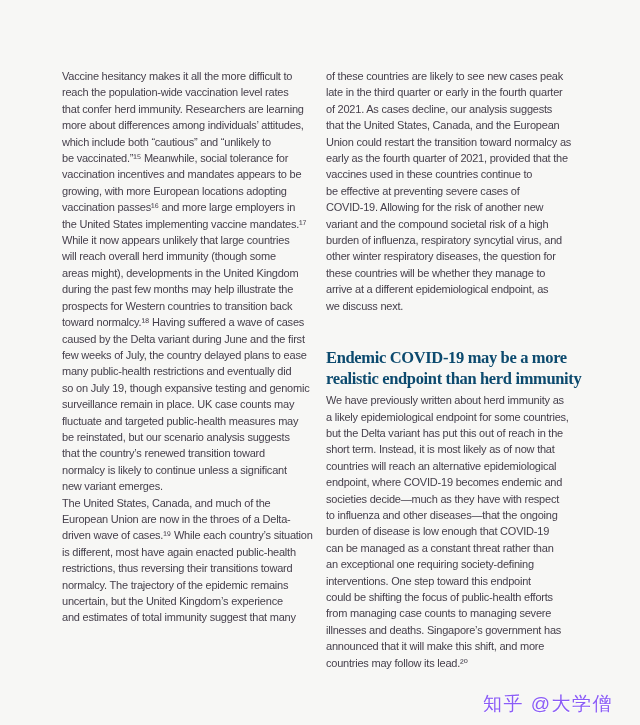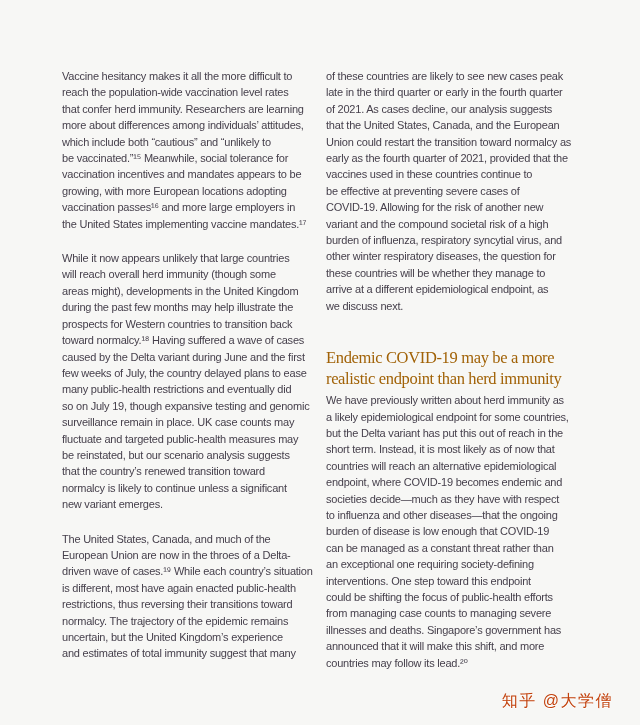--- a/index.html
+++ b/index.html
@@ -33,39 +33,38 @@
   }
   .para {
     margin: 0;
     font-size: 11px;
     line-height: 16.4px;
     letter-spacing: -0.22px;
     color: #46404c;
     white-space: pre;
   }
   .para + .para {
-    margin-top: 18px;
   }
   .section-heading {
     font-family: "Liberation Serif", "DejaVu Serif", serif;
-    font-weight: 400;
+    font-weight: 700;
     font-size: 16.5px;
     line-height: 21px;
     letter-spacing: -0.35px;
-    color: #a16207;
+    color: #0c4a6e;
     margin: 33px 0 3px 0;
     white-space: pre;
   }
   .watermark {
     position: absolute;
     right: 27px;
     top: 691px;
-    font-size: 16px;
+    font-size: 19px;
     letter-spacing: 1.5px;
-    color: #c2410c;
+    color: #8b5cf6;
     text-shadow: 0 1px 0 #ffffff;
     text-align: right;
   }
 </style>
 </head>
 <body>
 
 <div class="page">
 
   <div class="col col-left">

